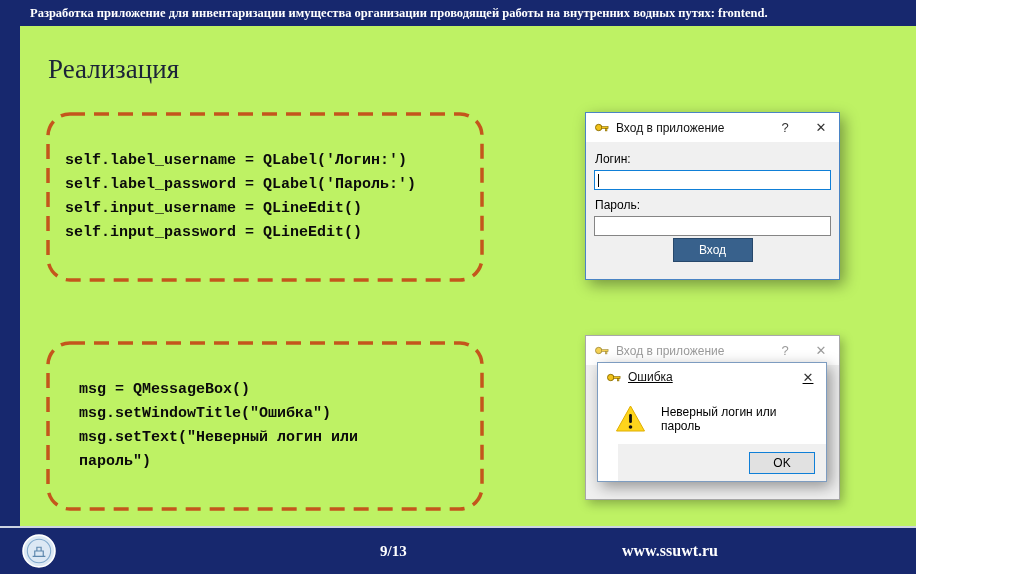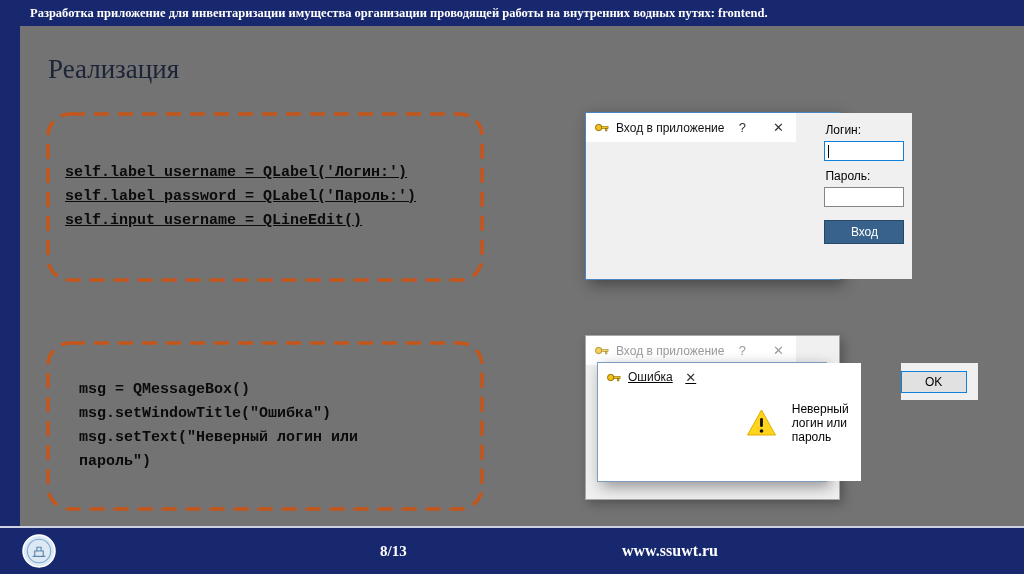--- a/index.html
+++ b/index.html
@@ -1,19 +1,19 @@
 <!DOCTYPE html>
 <html><head>
 <meta charset="utf-8">
 <style>
   * { margin:0; padding:0; box-sizing:border-box; }
   html,body { background:#fff; }
   .stage {
-    position:relative; width:1024px; height:574px;
-    background:#737373; overflow:hidden;
+    position:relative; width:916px; height:574px;
+    background:#bef264; overflow:hidden;
     font-family:"Liberation Sans", sans-serif;
   }
 
   
   .topbar {
     position:absolute; left:0; top:0; width:1024px; height:26px;
     background:#17286e; color:#fff;
     display:flex; align-items:center; padding-left:30px;
     font-family:"Liberation Serif", serif; font-weight:bold; font-size:12.5px;
   }
@@ -48,28 +48,28 @@
   
   .codebox { position:absolute; width:438px; height:170px; display:flex; align-items:center; }
   .codebox-1 { left:46px; top:112px; }
   .codebox-2 { left:46px; top:341px; }
   .codebox .dash-frame { position:absolute; left:0; top:0; }
   .code {
     position:relative; z-index:1;
     font-family:"Liberation Mono", monospace; font-weight:700;
     font-size:15px; line-height:24px; color:#0b0b0b;
   }
-  .codebox-1 .code { padding-left:19px; width:412px;text-decoration:underline; }
+  .codebox-1 .code { padding-left:19px; width:412px; }
   .codebox-2 .code { padding-left:33px; width:378px; }
   .code-line { white-space:pre-wrap; word-break:normal; }
 
   
   .dialog {
-    position:absolute; display:flex; flex-direction:row;
-    background:#f0f0f0; font-size:12px; color:#000;gap:20px;
+    position:absolute; display:flex; flex-direction:column;
+    background:#f0f0f0; font-size:12px; color:#000;
   }
   .titlebar {
     height:29px; min-height:29px; background:#fff;
     display:flex; align-items:center; padding-left:8px;
   }
   .win-icon { width:15px; height:15px; margin-right:7px; display:block; }
   .win-icon svg { width:15px; height:15px; display:block; }
   .titlebar .title { flex:1; font-size:12px; color:#111; white-space:nowrap; overflow:hidden; }
   .tbtn {
     width:36px; height:29px; display:flex; align-items:center; justify-content:center;
@@ -80,21 +80,21 @@
     left:585px; top:112px; width:255px; height:168px;
     border:1px solid #4a84c4; box-shadow:4px 5px 14px rgba(0,0,0,.38);
     z-index:2;
   }
   .dialog-login .dialog-body { flex:1; padding:8px 8px 0; background:#f0f0f0; }
   .field-label { font-size:12px; color:#000; margin:2px 0 4px 1px; }
   .textbox { height:20px; background:#fff; border:1px solid #858585; position:relative; }
   .textbox.focused { border-color:#0f7fd7; }
   .textbox + .field-label { margin-top:8px; }
   .caret { position:absolute; left:3px; top:3px; width:1px; height:13px; background:#000; }
-  .btn-row { display:flex; justify-content:center; margin-top:13px; }
+  .btn-row { display:flex; justify-content:center; margin-top:2px; }
   .btn-primary {
     width:80px; height:24px; background:#38618c; border:1px solid #27486b;
     color:#fff; font-size:12px; font-family:inherit;
   }
 
   .dialog-inactive {
     left:585px; top:335px; width:255px; height:165px;
     border:1px solid #a8a8a8; box-shadow:3px 4px 10px rgba(0,0,0,.28);
     z-index:1;
   }
@@ -138,20 +138,21 @@
   <h1 class="slide-title">Реализация</h1>
 
   <div class="codebox codebox-1">
     <svg class="dash-frame" width="438" height="170" viewBox="0 0 438 170">
       <rect x="2" y="2" width="434" height="166" rx="22" ry="22" fill="none" stroke="#c4561c" stroke-width="3.5" stroke-dasharray="15 9"></rect>
     </svg>
     <div class="code">
       <div class="code-line">self.label_username = QLabel('Логин:')</div>
       <div class="code-line">self.label_password = QLabel('Пароль:')</div>
       <div class="code-line">self.input_username = QLineEdit()</div>
+      <div class="code-line">self.input_password = QLineEdit()</div>
     </div>
   </div>
 
   <div class="codebox codebox-2">
     <svg class="dash-frame" width="438" height="170" viewBox="0 0 438 170">
       <rect x="2" y="2" width="434" height="166" rx="22" ry="22" fill="none" stroke="#c4561c" stroke-width="3.5" stroke-dasharray="15 9"></rect>
     </svg>
     <div class="code">
       <div class="code-line">msg = QMessageBox()</div>
       <div class="code-line">msg.setWindowTitle("Ошибка")</div>
@@ -231,17 +232,17 @@
   <div class="footer-line"></div>
   <footer class="bottombar">
     <span class="logo">
       <svg viewBox="0 0 32 32">
         <circle cx="16" cy="16" r="15" fill="#dce8f4" stroke="#ffffff" stroke-width="1.6"></circle>
         <circle cx="16" cy="16" r="11" fill="none" stroke="#7fa8cc" stroke-width="1"></circle>
         <path d="M10 21 h12 M12 21 v-5 h8 v5 M14 16 v-3.5 h4 v3.5" stroke="#5d87ad" stroke-width="1.1" fill="none"></path>
       </svg>
     </span>
     <span class="org-name">СГУВТ</span>
-    <span class="page-num">8/13</span>
+    <span class="page-num">9/13</span>
     <span class="site">www.ssuwt.ru</span>
   </footer>
 
 </div>
 
 </body></html>

